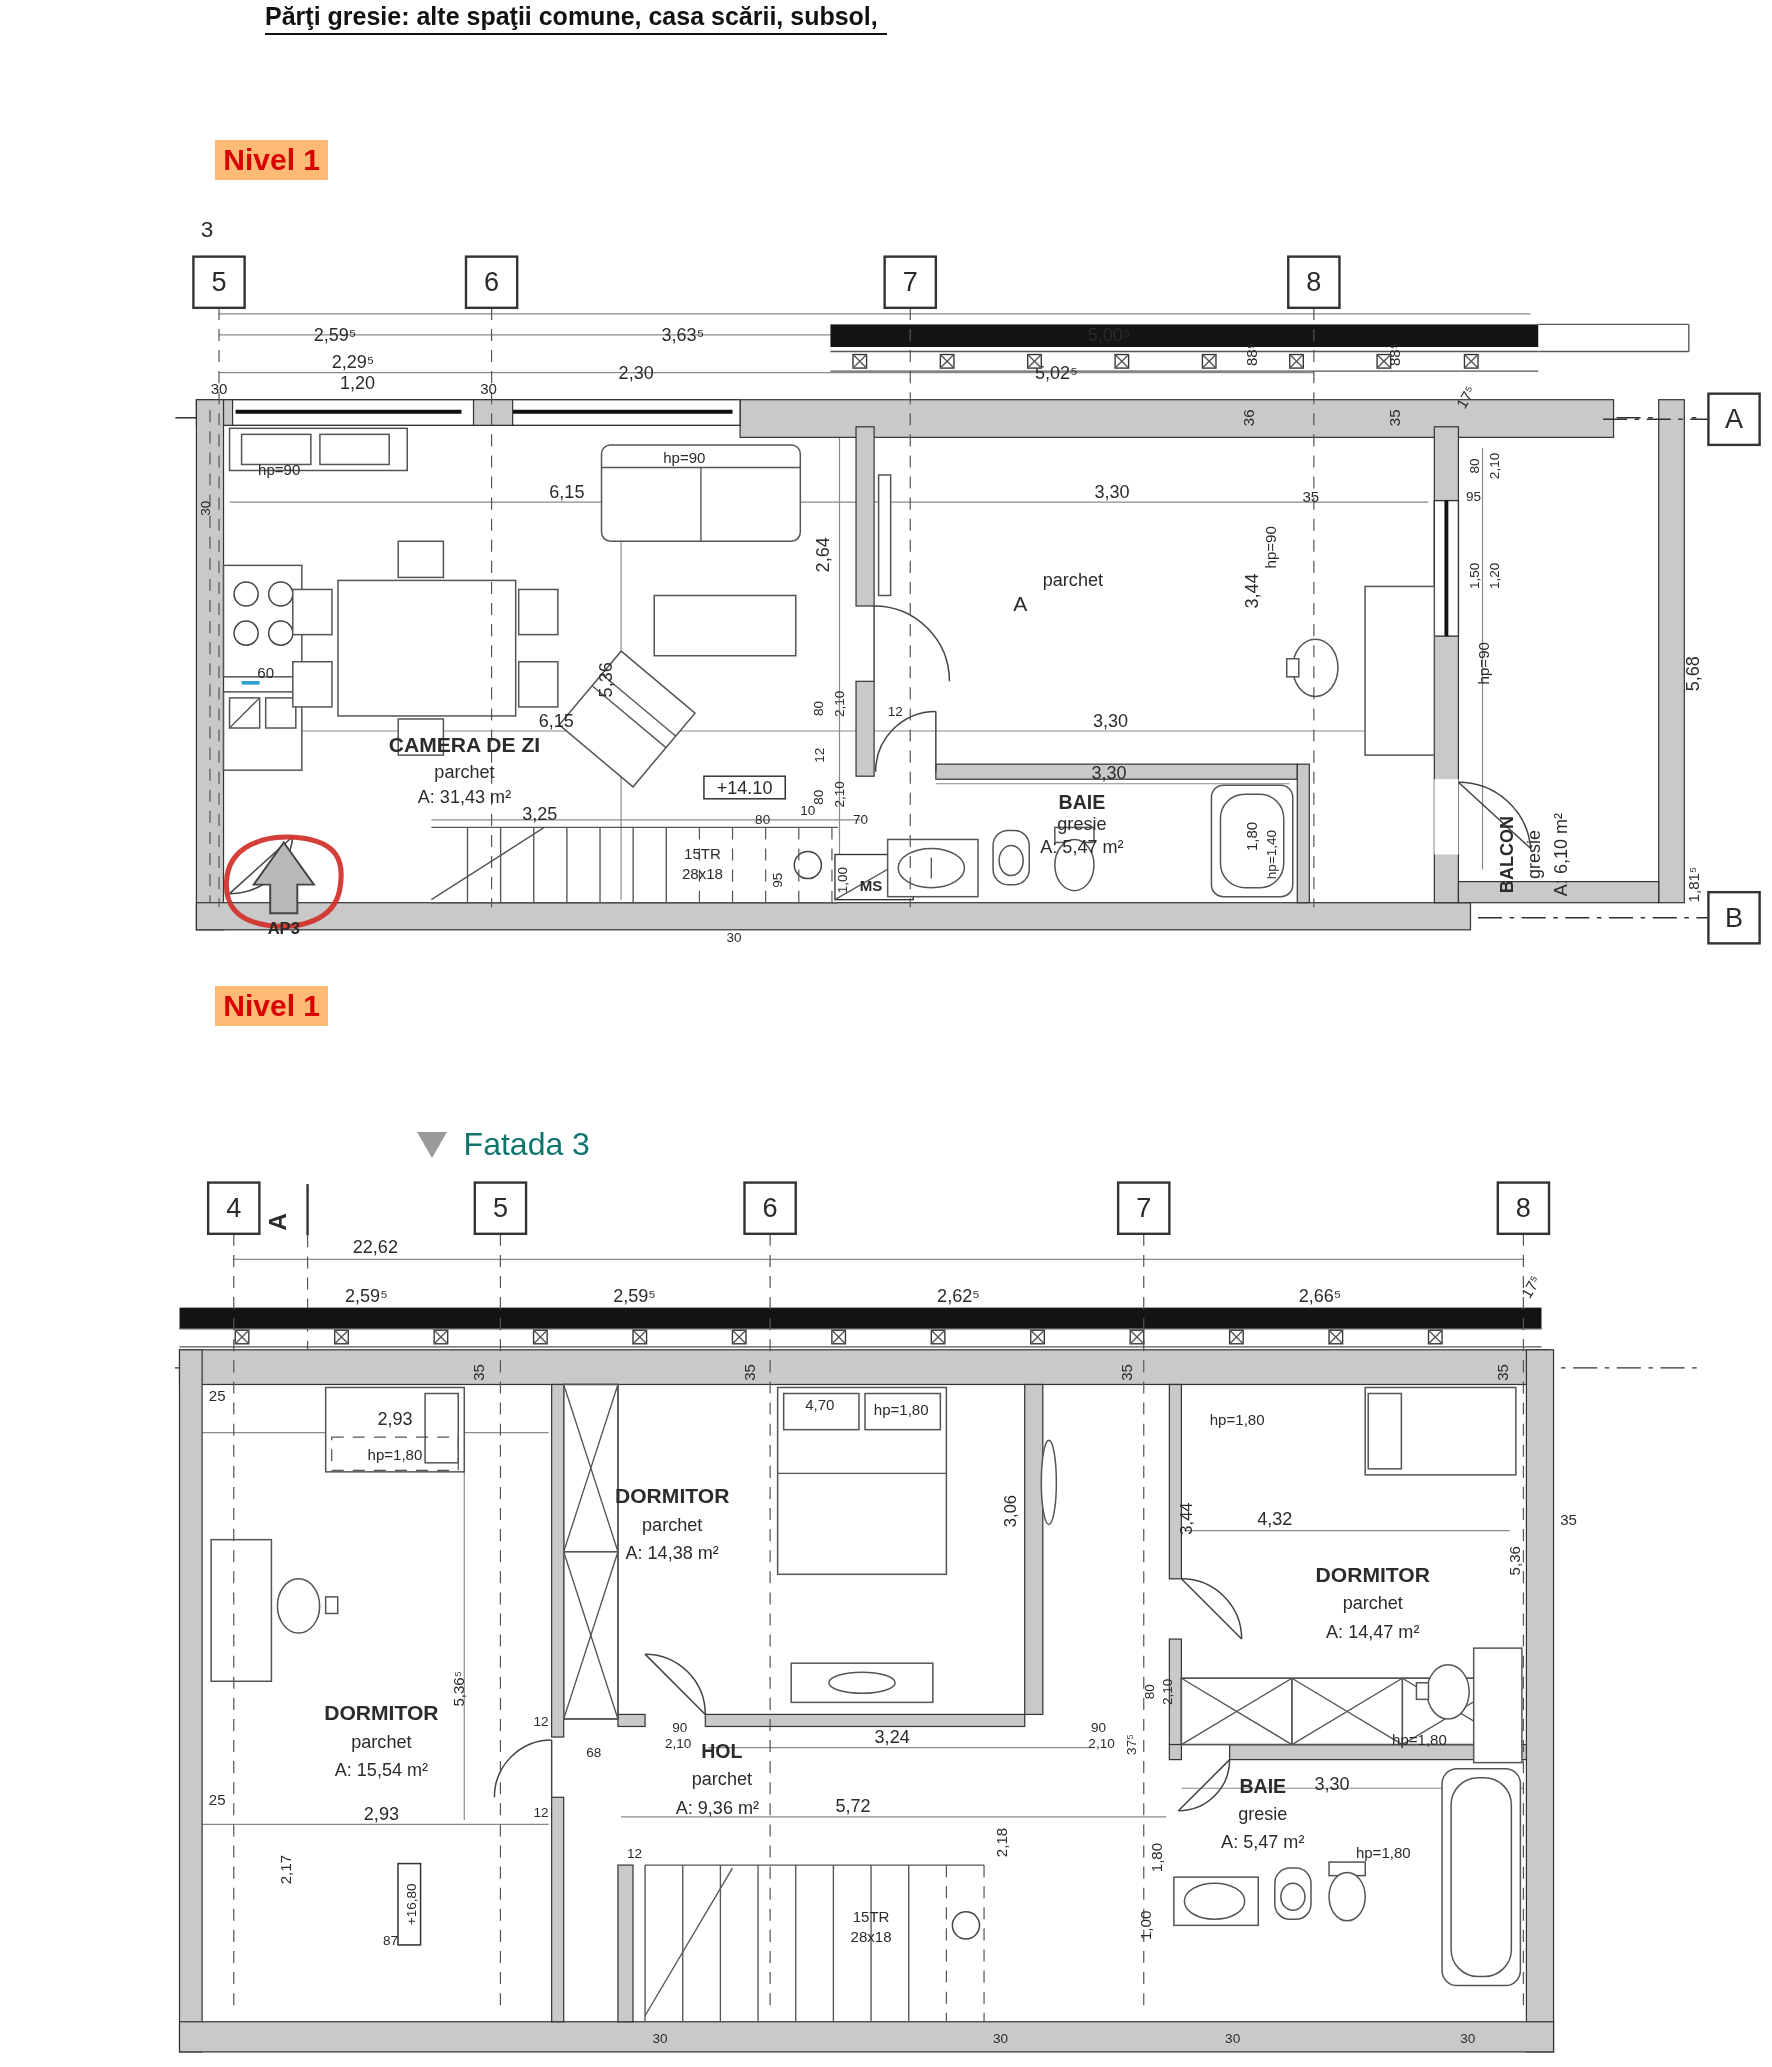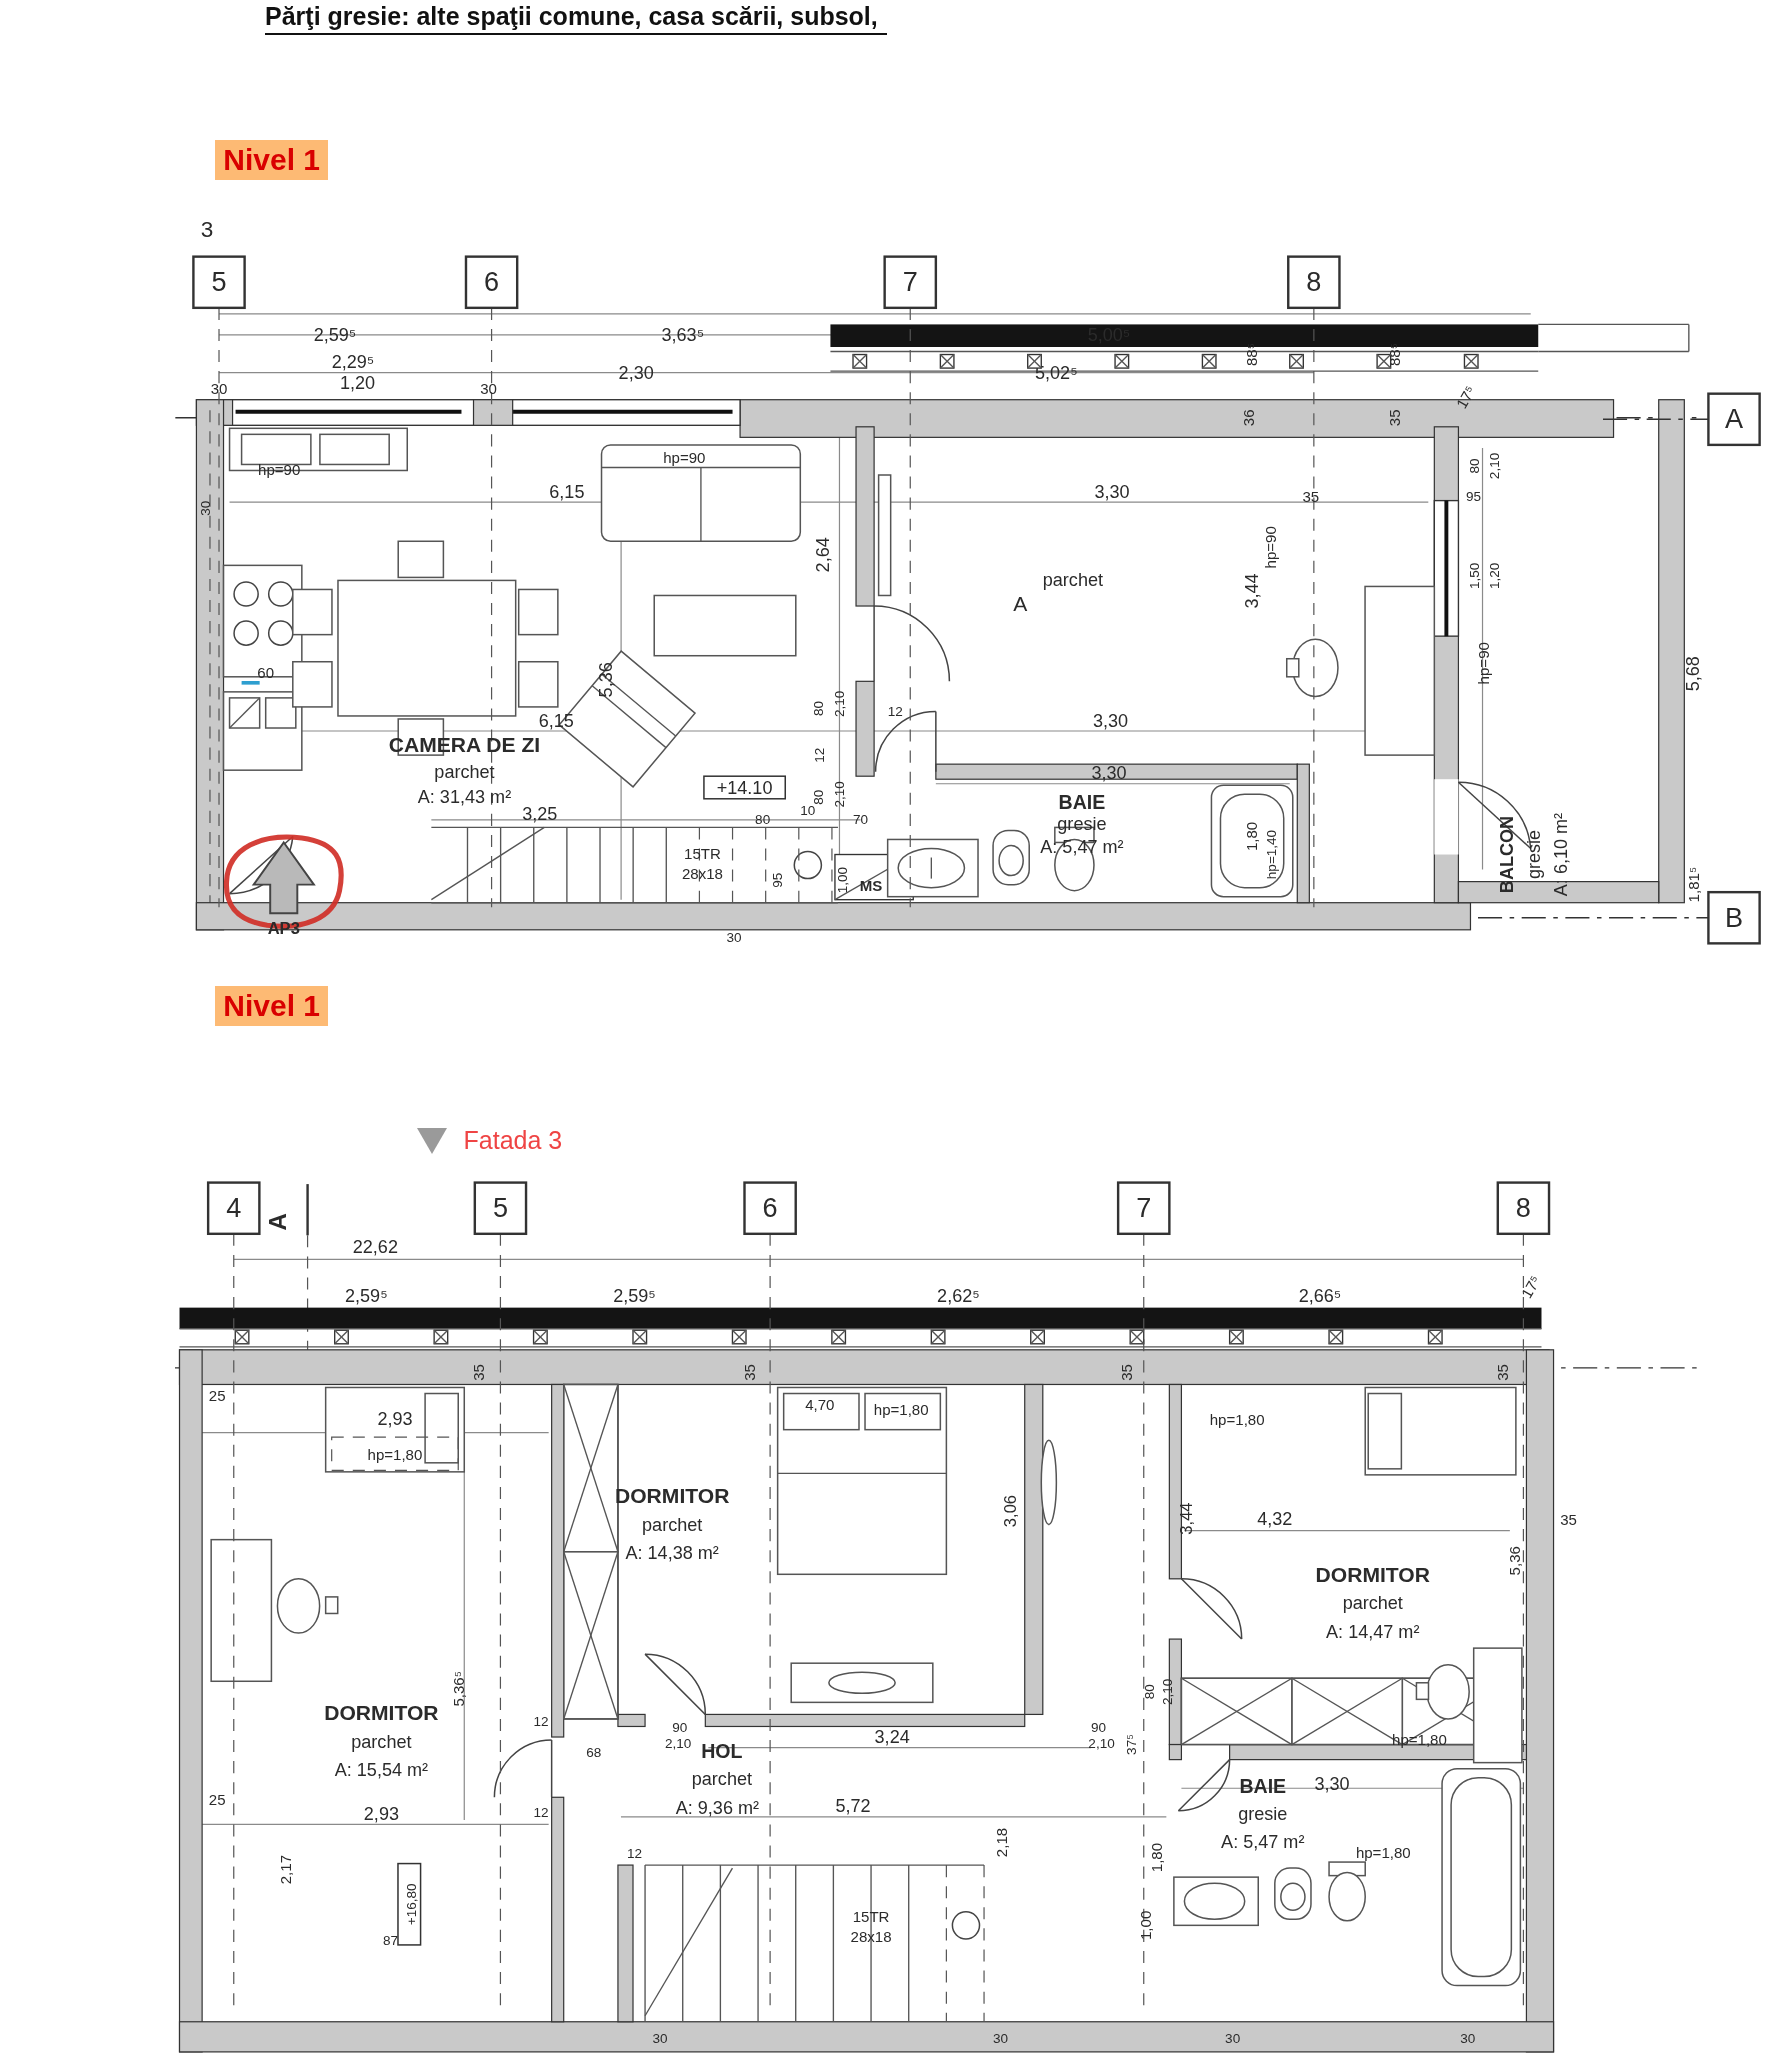--- a/index.html
+++ b/index.html
@@ -10,21 +10,21 @@
   table.cad{position:absolute;left:263px;top:24px;border-collapse:collapse;table-layout:fixed;}
   table.cad th,table.cad td{border:1.8px solid #111;text-align:center;vertical-align:middle;
        font-weight:normal;white-space:pre-line;padding:1.8px 5.5px;}
   table.cad th{font-size:24px;line-height:1.12;height:74px;}
   table.cad td{font-size:26px;height:48px;}
   .redact{display:inline-block;width:138px;height:33px;background:#151515;
        border-radius:13px 4.6px 14.8px 6.5px;transform:rotate(-3deg);vertical-align:middle;margin-right:5.5px;}
   .nivel{position:absolute;left:215px;background:#fdba74;color:#d90000;
        font-size:30px;font-weight:bold;padding:2.8px 8.3px;}
   #nivel1{top:140px;} #nivel2{top:986px;}
-  .fatada{position:absolute;left:417px;top:1126px;display:flex;align-items:center;font-size:25px;color:#ef4444;}
+  .fatada{position:absolute;left:417px;top:1126px;display:flex;align-items:center;font-size:32px;color:#0f766e;}
   .tri{width:0;height:0;border-left:15.7px solid transparent;border-right:15.7px solid transparent;
        border-top:26px solid #9a9a9a;margin-right:16.6px;}
   svg.plan{position:absolute;left:175px;overflow:visible;}
   #plan1{top:222px;width:1597px;height:756px;}
   #plan2{top:1172px;width:1597px;height:895px;}
   svg text{fill:#2b2b2b;font-family:"Liberation Sans","DejaVu Sans",sans-serif;}
   .ln{stroke:#8a8a8a;stroke-width:0.8;fill:none;}
   .wl{stroke:#333;stroke-width:0.8;fill:#c9c9c9;}
   .wh{stroke:#333;stroke-width:0.9;fill:#ffffff;}
   .blk{fill:#141414;stroke:none;}

